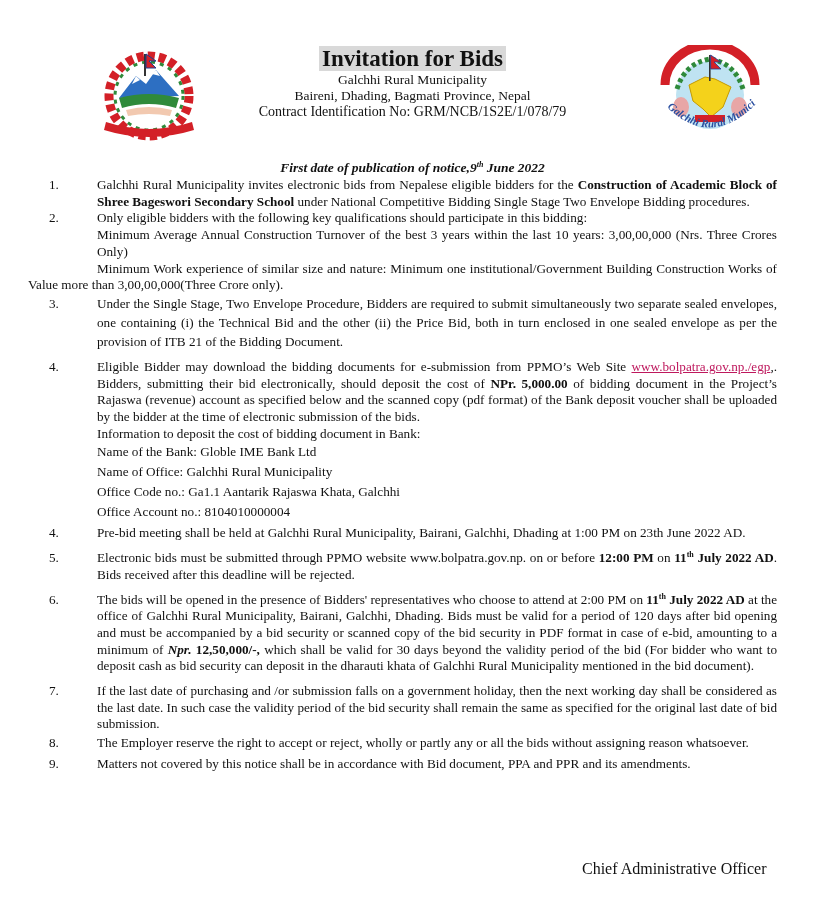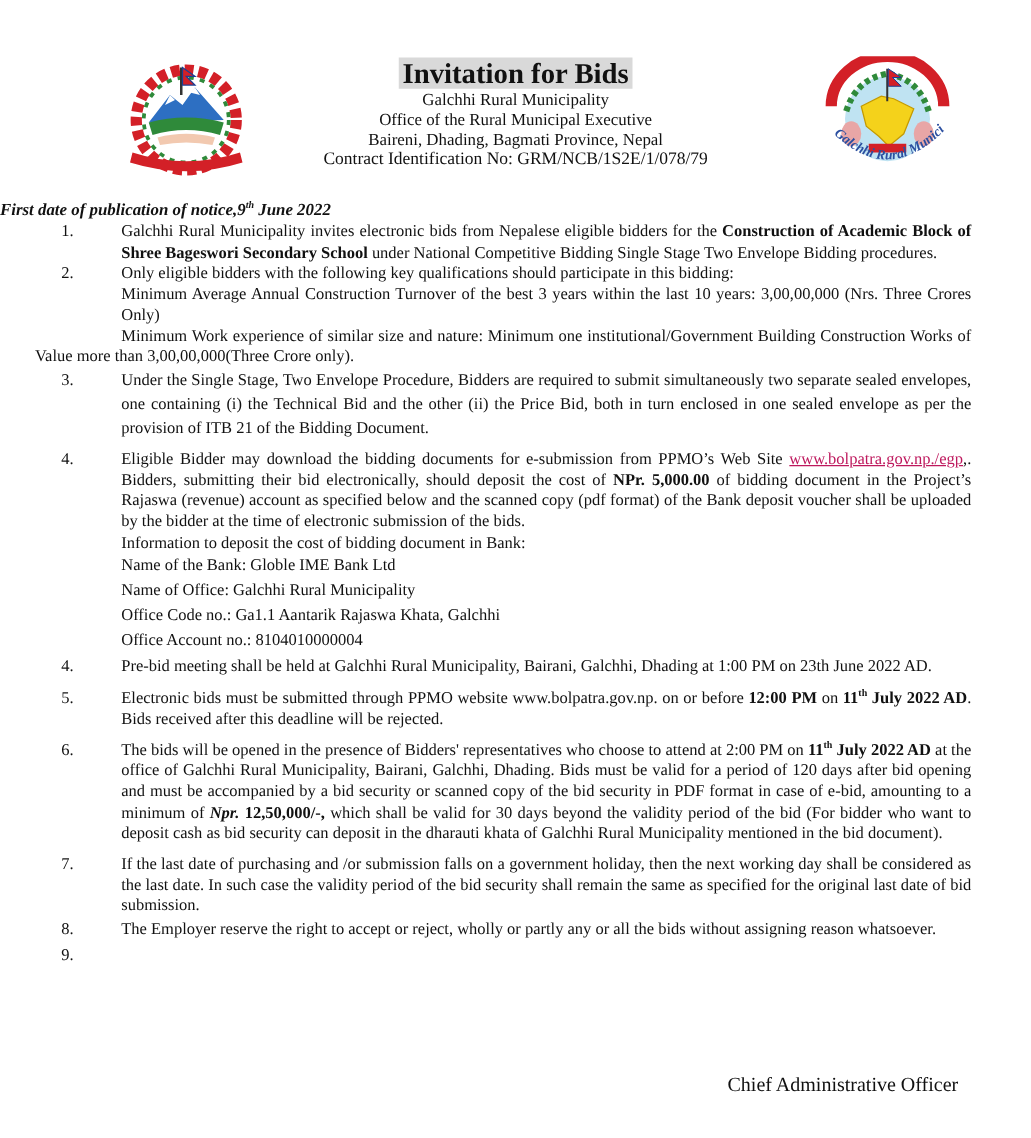--- a/index.html
+++ b/index.html
@@ -4,21 +4,21 @@
 <style>
   html, body { margin: 0; padding: 0; background: #ffffff; }
   body { width: 825px; height: 910px; position: relative; overflow: hidden;
          font-family: "Liberation Serif", serif; color: #111; font-size: 13.2px; }
   .header { position: absolute; top: 46px; left: 0; width: 825px; text-align: center; line-height: 16px; }
   .title { display: inline-block; background: #d9d9d9; font-weight: bold; font-size: 23px; line-height: 25px; padding: 0 3px; margin-bottom: 1px; }
   .hline { font-size: 13.5px; }
   .contract { font-weight: normal; font-size: 14px; }
   .logo-left { position: absolute; left: 94px; top: 50px; width: 110px; height: 92px; }
   .logo-right { position: absolute; left: 655px; top: 45px; width: 110px; height: 100px; }
-  .pubdate { position: absolute; top: 160px; left: 0; width: 825px; font-style: italic; font-weight: bold; font-size: 13.5px; }
+  .pubdate { position: absolute; top: 160px; left: 0; width: 825px; text-align: center; font-style: italic; font-weight: bold; font-size: 13.5px; }
   .body { position: absolute; top: 177px; left: 0; width: 825px; }
   .item { position: relative; padding-left: 97px; padding-right: 48px; line-height: 16.7px; text-align: justify; }
   .num { position: absolute; left: 49px; top: 0; }
   .p { margin: 0; }
   .gap-sm { height: 3px; }
   .gap-md { height: 8px; }
   .outdent { margin-left: -69px; text-indent: 69px; }
   .loose { line-height: 20px; }
   a.link { color: #be185d; text-decoration: underline; }
   b { font-weight: bold; }
@@ -38,21 +38,20 @@
     <path d="M32 60 Q55 54 78 60 L76 66 Q55 62 34 66 Z" fill="#f2c9b0"></path>
     <rect x="50" y="4" width="2" height="22" fill="#333"></rect>
     <path d="M52 4 L62 11 L55 11 L62 18 L52 18 Z" fill="#d32027" stroke="#1c3f94" stroke-width="1"></path>
     <path d="M12 72 Q55 86 98 72 L100 80 Q55 94 10 80 Z" fill="#d32027"></path>
   </svg>
 </div>
 
 <div class="header">
   <div><span class="title">Invitation for Bids</span></div>
   <div class="hline">Galchhi Rural Municipality</div>
-  <div class="hline">Office of the Rural Municipal Executive</div>
   <div class="hline">Baireni, Dhading, Bagmati Province, Nepal</div>
   <div class="contract">Contract Identification No: GRM/NCB/1S2E/1/078/79</div>
 </div>
 
 <div class="logo-right">
   <svg viewBox="0 0 110 100" width="110" height="100">
     <path d="M10 40 A45 40 0 0 1 100 40" fill="none" stroke="#d32027" stroke-width="9"></path>
     <circle cx="55" cy="50" r="34" fill="#bfe3f2"></circle>
     <path d="M22 44 Q30 18 55 14" fill="none" stroke="#2f8a3a" stroke-width="5" stroke-dasharray="4 3"></path>
     <path d="M88 44 Q80 18 55 14" fill="none" stroke="#2f8a3a" stroke-width="5" stroke-dasharray="4 3"></path>
@@ -128,16 +127,17 @@
   </div>
 
   <div class="item" style="line-height:20px;">
     <span class="num">8.</span>
     <p class="p">The Employer reserve the right to accept or reject, wholly or partly any or all the bids without assigning reason whatsoever.</p>
   </div>
   <div class="gap-sm"></div>
 
   <div class="item">
     <span class="num">9.</span>
+    <p class="p">Matters not covered by this notice shall be in accordance with Bid document, PPA and PPR and its amendments.</p>
   </div>
 </div>
 
 <div class="signature">Chief Administrative Officer</div>
 
 </body></html>

